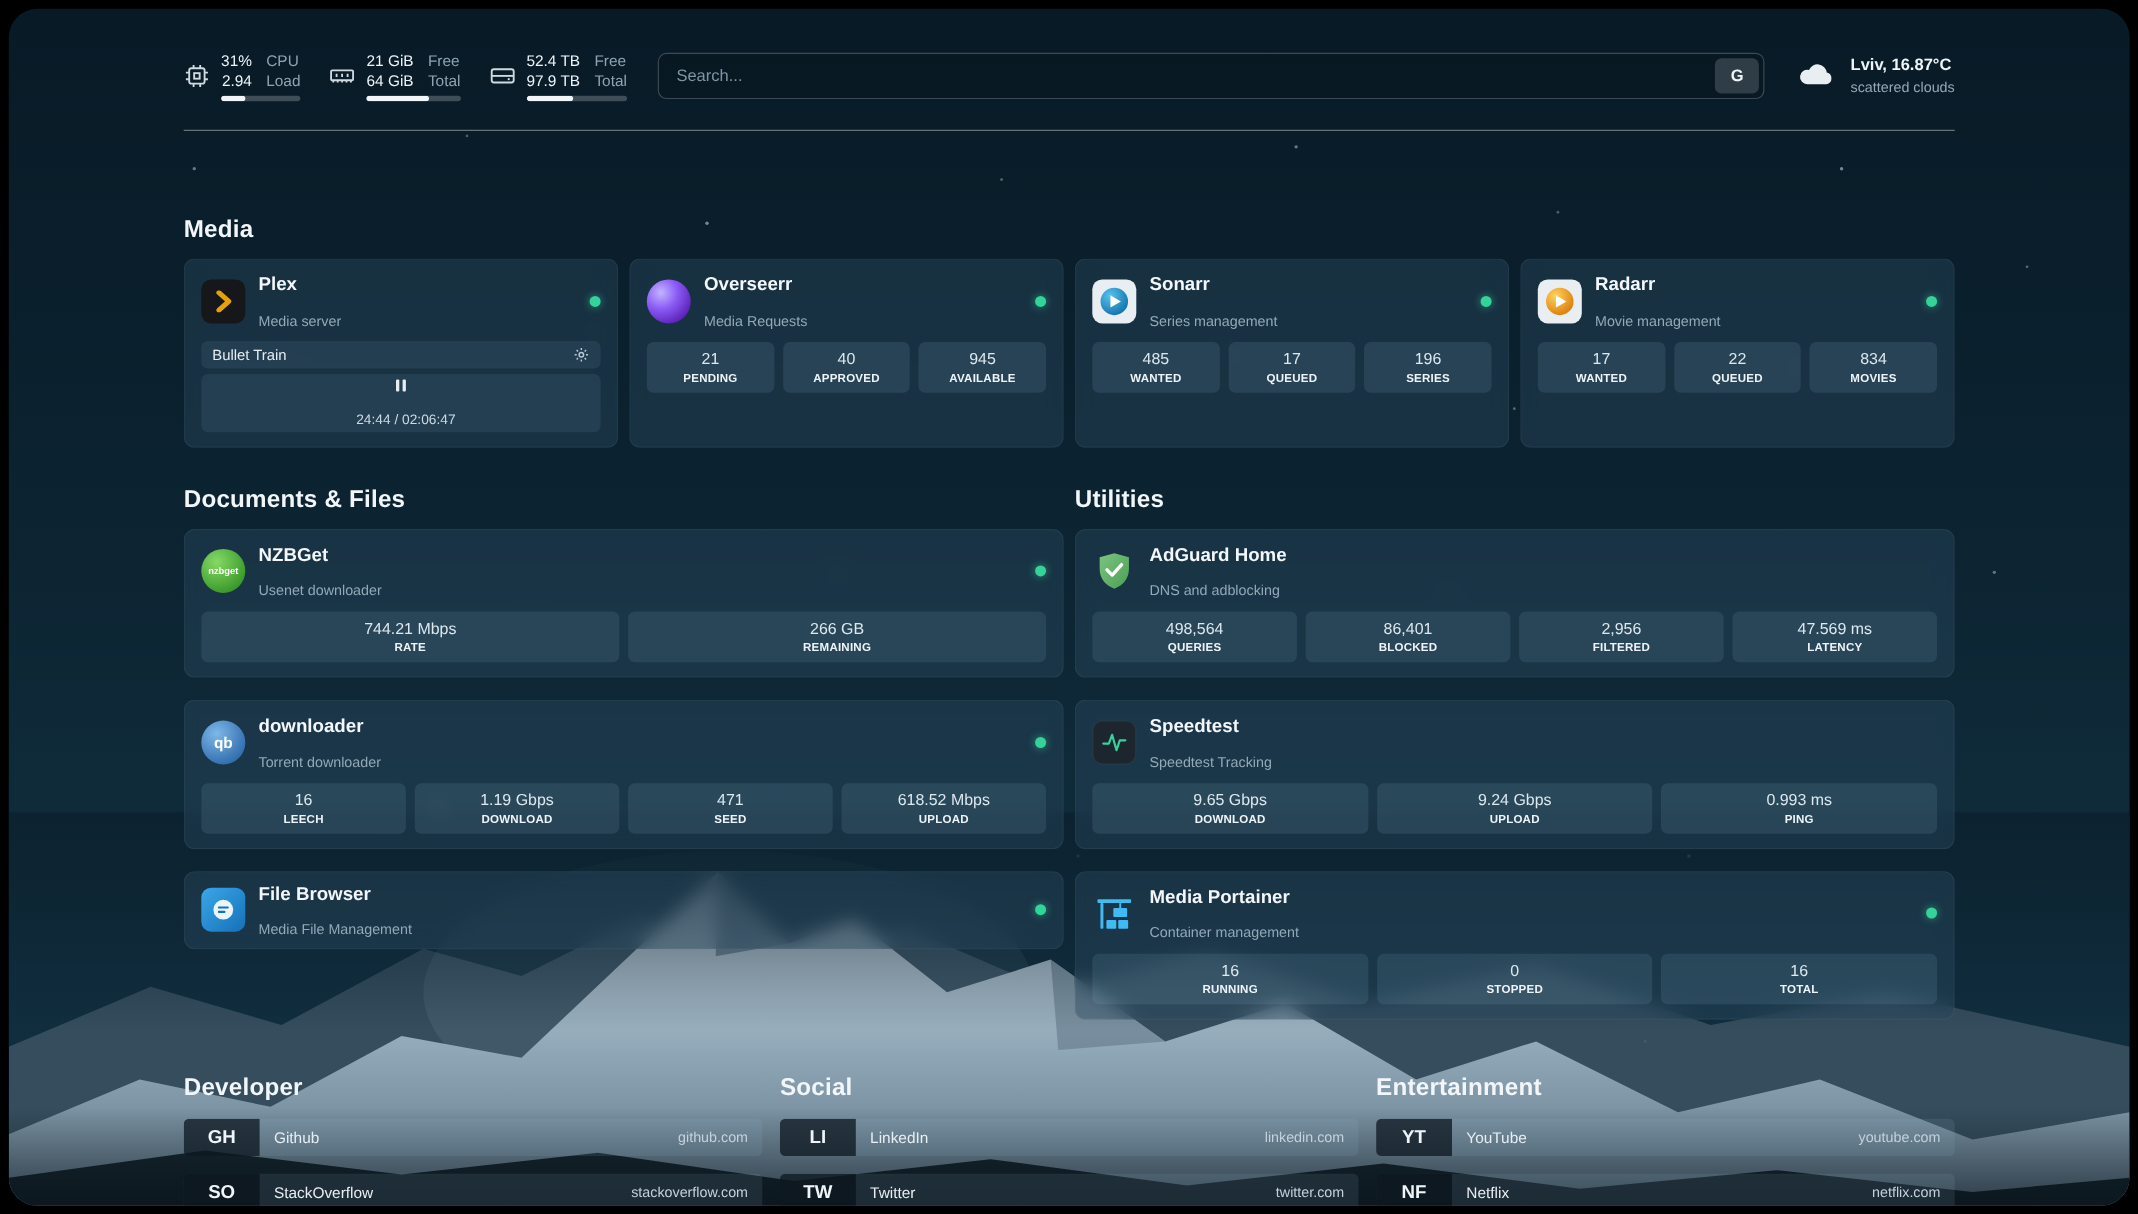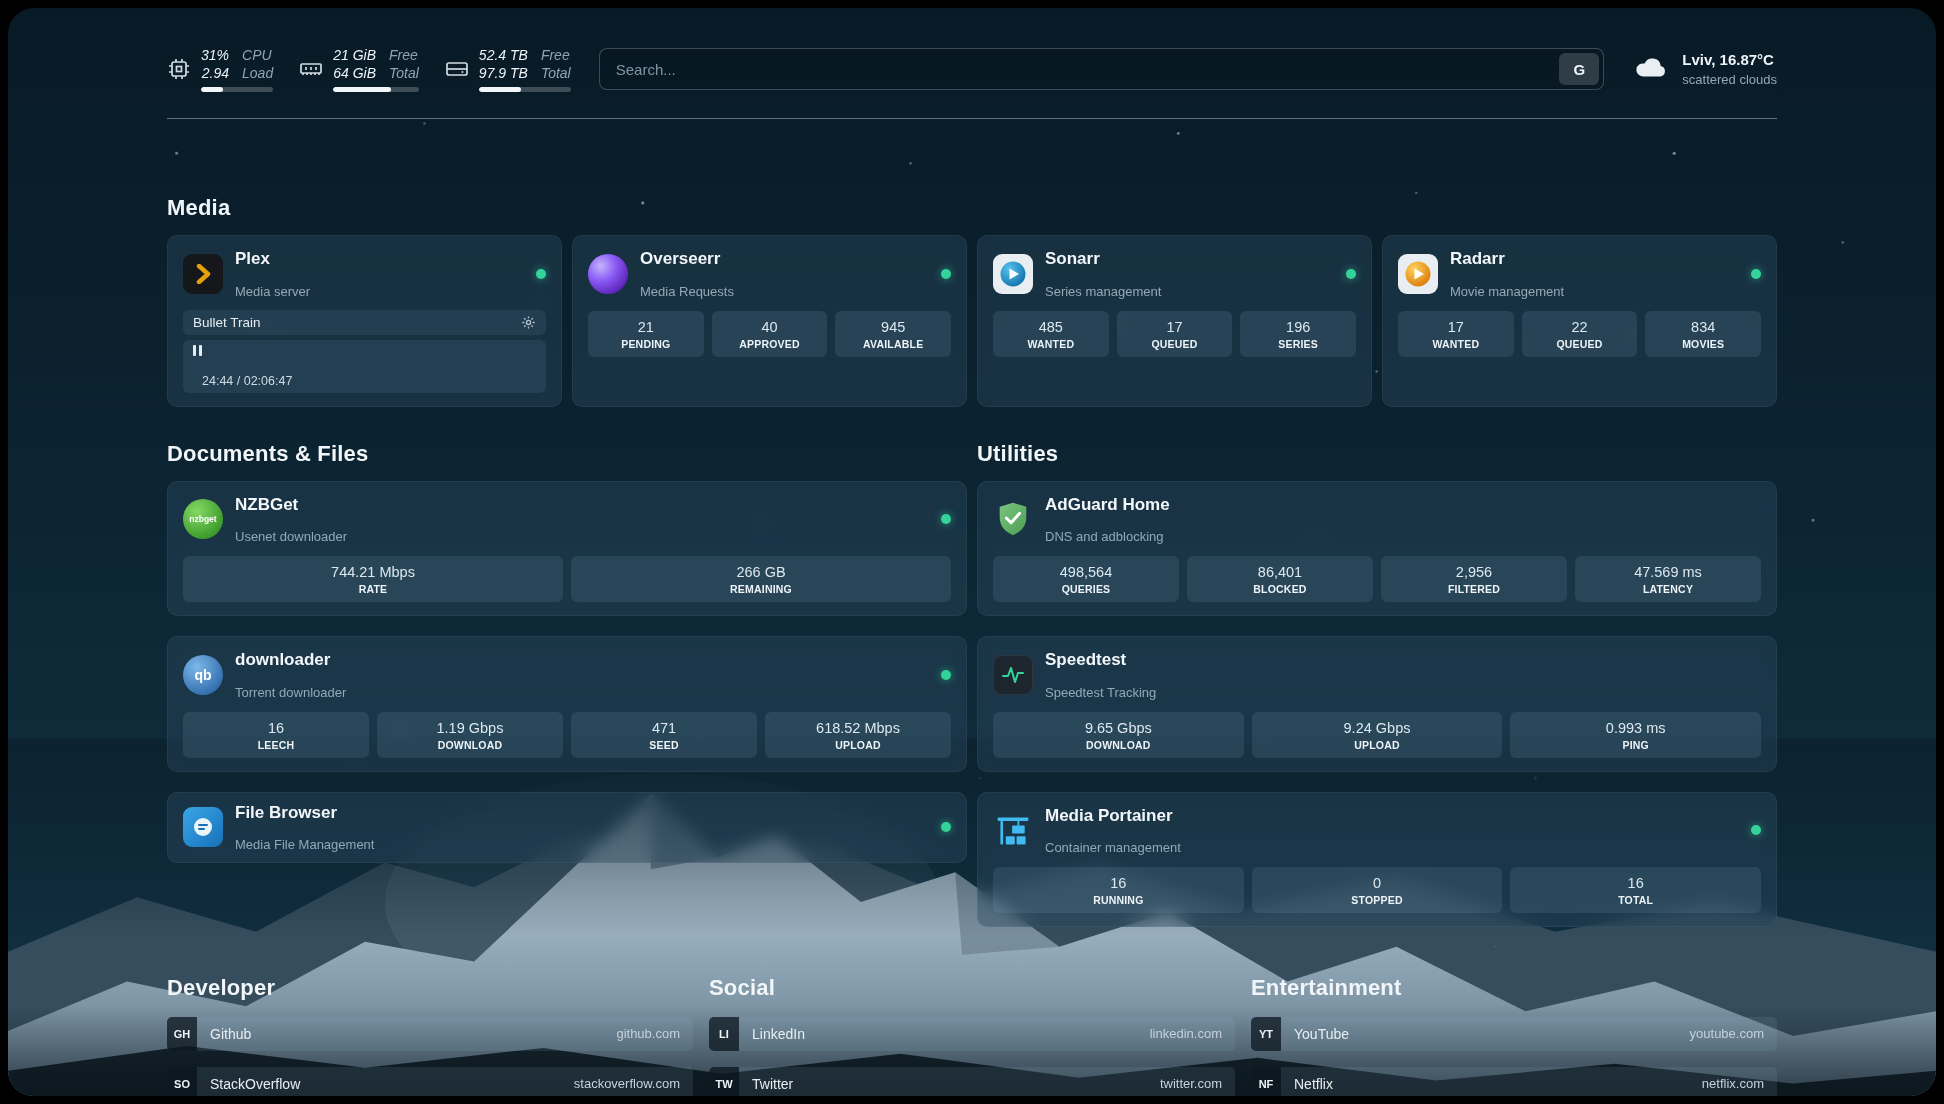--- a/index.html
+++ b/index.html
@@ -5,21 +5,21 @@
   * { margin:0; padding:0; box-sizing:border-box; }
   html,body { width:1944px; height:1104px; }
   body { background:#000; font-family:"Liberation Sans", sans-serif; overflow:hidden; position:relative; color:#e8eef2; }
   .screen { position:absolute; inset:8px; border-radius:26px; overflow:hidden;
             background:linear-gradient(180deg,#081a26 0%, #0c2331 42%, #0f2b3a 68%, #123042 100%); }
   .bg { position:absolute; inset:0; width:100%; height:100%; }
   .content { position:relative; z-index:1; width:1610px; margin:0 auto; }
 
   
   .topbar { display:flex; align-items:center; padding-top:38px; }
-  .resources { display:flex; gap:26px; align-items:center;font-style:italic; }
+  .resources { display:flex; gap:26px; align-items:center; }
   .resource { display:flex; gap:10px; align-items:center; }
   .res-icon { opacity:.92; display:grid; place-items:center; }
   .res-body { display:flex; flex-direction:column; gap:5px; }
   .res-cols { display:flex; gap:13px; }
   .res-col { display:flex; flex-direction:column; font-size:14px; line-height:1.3; }
   .res-col.values { align-items:flex-end; color:#eef4f8; font-weight:500; }
   .res-col.labels { color:#8ea4b2; }
   .res-bar { height:5px; border-radius:3px; background:rgba(255,255,255,.22); overflow:hidden; }
   .res-fill { height:100%; background:#f2f6f9; border-radius:3px; }
   .searchwrap { flex:1; margin:0 28px; position:relative; }
@@ -47,41 +47,41 @@
   .svc-desc { font-size:13px; color:#93a9b7; margin-top:14px; }
   .dot { width:10px; height:10px; border-radius:50%; background:var(--status-online,#34d399);
          margin-left:auto; box-shadow:0 0 8px rgba(52,211,153,.65); flex:0 0 auto; }
   .stats { display:flex; gap:8px; margin-top:12px; }
   .stat { flex:1; background:rgba(148,188,214,.13); border-radius:6px; padding:8px 4px 7px; text-align:center; }
   .stat-value { font-size:14.5px; color:#dde8ef; }
   .stat-label { font-size:10.5px; font-weight:700; color:#eef4f8; margin-top:3px; letter-spacing:.2px; }
 
   
   .np { margin-top:11px; }
-  .np-row { display:flex; align-items:flex-start; background:rgba(148,188,214,.10); border-radius:6px; padding:5px 10px; }
+  .np-row { display:flex; align-items:center; background:rgba(148,188,214,.10); border-radius:6px; padding:5px 10px; }
   .np-title { font-size:13.5px; color:#e6edf2; }
   .np-gear { margin-left:auto; display:grid; place-items:center; cursor:pointer; }
   .np-prog { margin-top:5px; gap:9px;flex-direction:column; }
   .np-pause { display:flex; gap:2.5px; cursor:pointer; }
   .np-pause span { width:3px; height:11px; background:#e6edf2; border-radius:1px; display:block; }
   .np-track { flex:1; height:12px; background:rgba(8,20,29,.55); border-radius:6px; overflow:hidden; }
   .np-fill { height:100%; background:#edf2f6; border-radius:6px; }
   .np-time { font-size:12.5px; color:#cfdbe4; white-space:nowrap; margin-left:9px; }
 
   .mid-grid { display:grid; grid-template-columns:1fr 1fr; gap:10px; margin-top:34px; align-items:start; }
   .col-stack { display:flex; flex-direction:column; gap:20px; margin-top:14px; }
   .icon-text { font-weight:700; color:#fff; }
 
   
   .bm-section { margin-top:48px; }
   .bm-grid { display:grid; grid-template-columns:repeat(3,1fr); gap:16px; }
   .bm-rows { display:flex; flex-direction:column; gap:16px; margin-top:16px; }
   .bm-row { display:flex; align-items:center; height:34px; background:rgba(148,188,214,.12); border-radius:5px; overflow:hidden; cursor:pointer; }
-  .bm-abbr { width:30px; align-self:stretch; display:grid; place-items:center; background:rgba(7,17,25,.72);
-             font-size:11px; font-weight:600; color:#eef4f8; }
+  .bm-abbr { width:69px; align-self:stretch; display:grid; place-items:center; background:rgba(7,17,25,.72);
+             font-size:17px; font-weight:600; color:#eef4f8; }
   .bm-name { margin-left:13px; font-size:14px; color:#e8eef2; }
   .bm-url { margin-left:auto; margin-right:13px; font-size:13px; color:#c3d2dc; }
 </style>
 </head>
 <body>
 
 <div class="screen">
 
   <svg class="bg" viewBox="0 0 1944 1104" preserveAspectRatio="xMidYMid slice">
     <defs>

